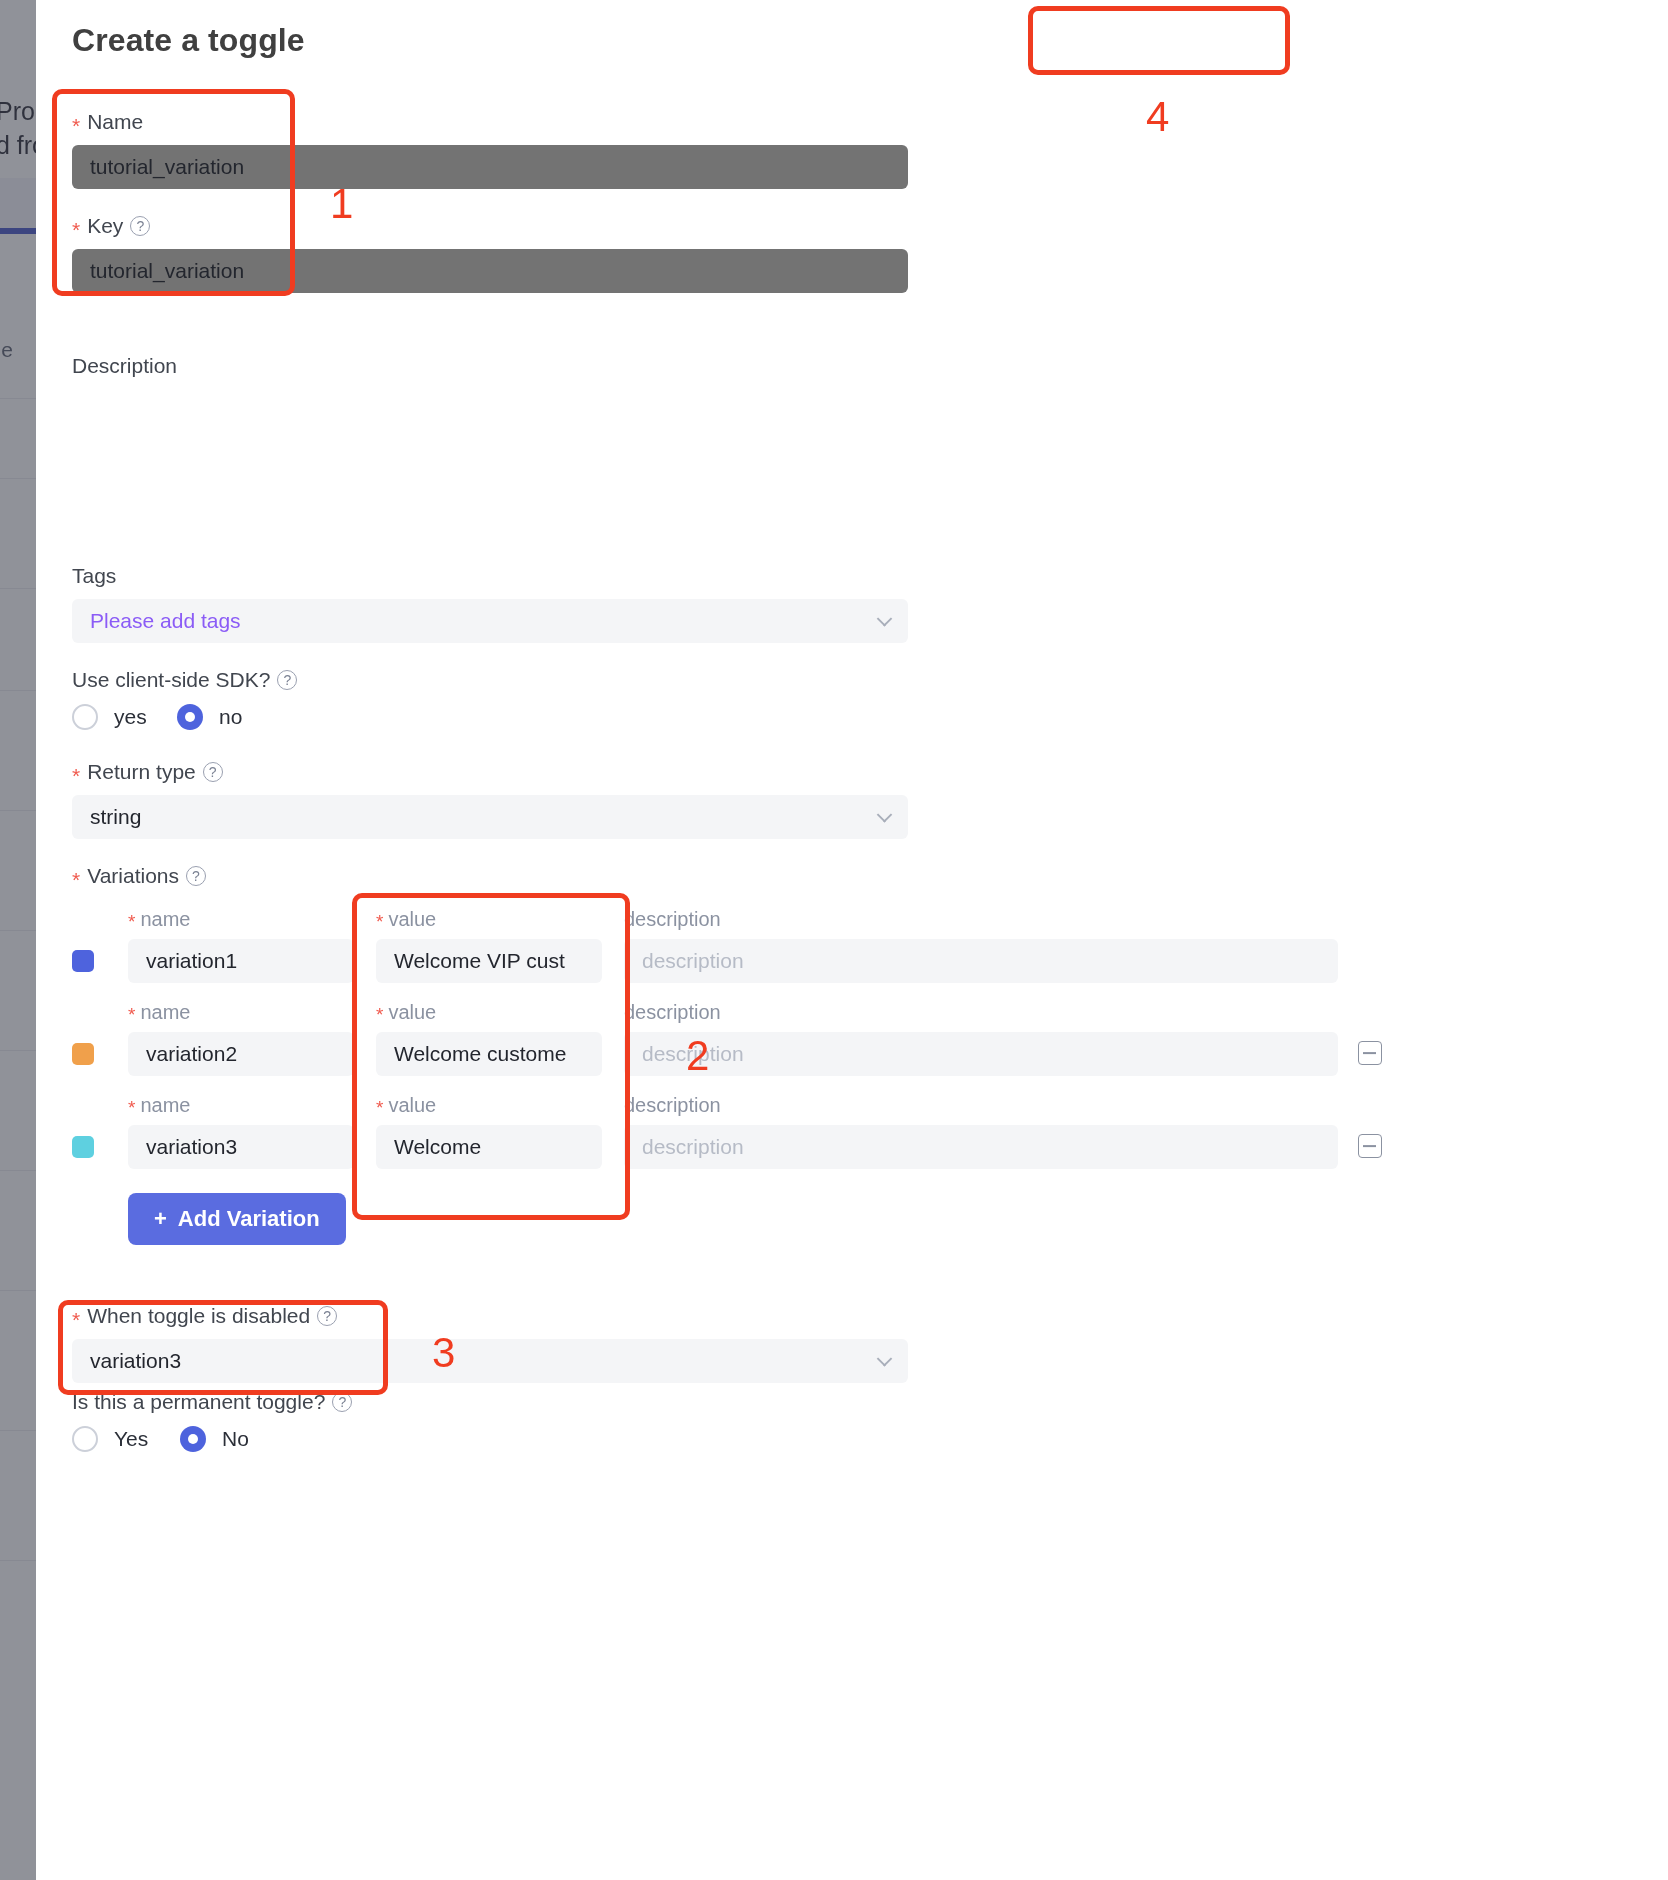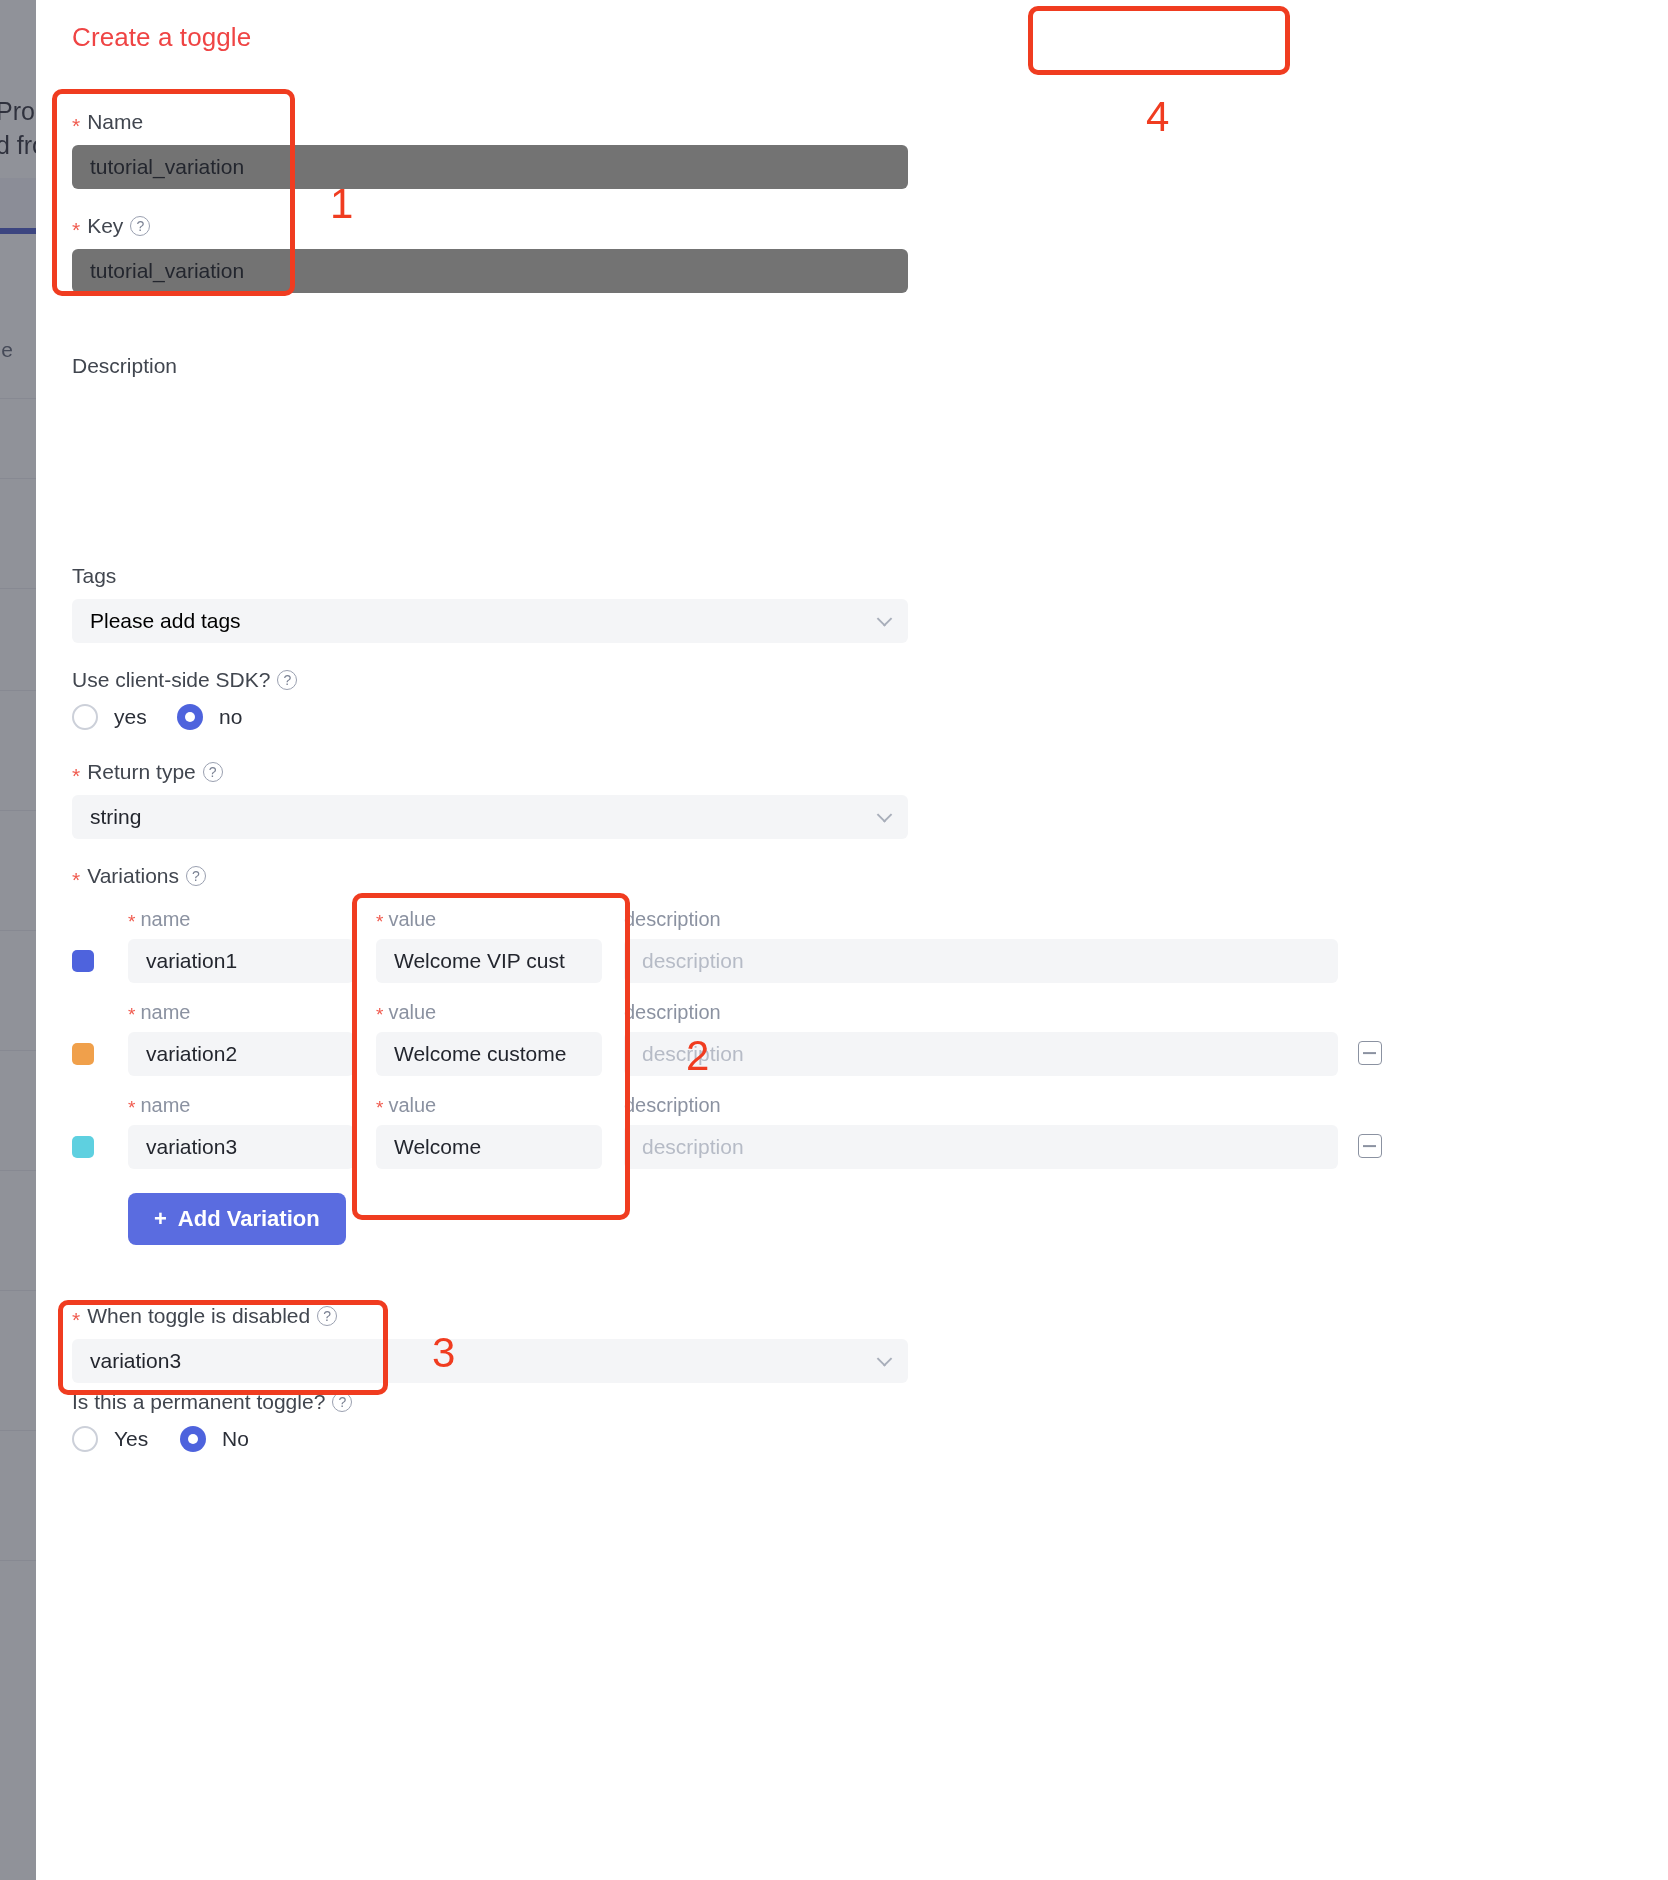--- a/index.html
+++ b/index.html
@@ -40,21 +40,21 @@
   
   .modal {
     position: absolute; left: 36px; top: 0; width: 1632px; height: 1880px;
     background: #ffffff; z-index: 20;
   }
   .modal-header {
     position: relative; height: 84px;
   }
   .modal-title {
     position: absolute; left: 36px; top: 22px;
-    font-size: 26px; font-weight: normal; color: #ef4444; letter-spacing: 0.1px;
+    font-size: 32px; font-weight: bold; color: #404040; letter-spacing: 0.1px;
   }
   .header-actions {
     position: absolute; right: 22px; top: 18px;
     display: flex; align-items: center; gap: 0px;
   }
   .btn-primary {
     background: #5a6ce0; color: #fff; border: none; border-radius: 6px;
     font-size: 21px; font-weight: bold; font-family: "Liberation Sans", sans-serif;
     padding: 12px 22px; cursor: pointer; white-space: nowrap;
   }
@@ -90,21 +90,21 @@
   .textarea {
     width: 836px; height: 142px; background: #f4f5f7; border-radius: 6px;
     position: relative; padding: 14px 18px; font-size: 21px; color: #b6bbc6;
   }
 
   .select {
     width: 836px; height: 44px; background: #f4f5f7; border-radius: 6px;
     display: flex; align-items: center; padding: 0 18px;
     font-size: 21px; color: #23262e; position: relative;
   }
-  .select.ph { color: #000000; }
+  .select.ph { color: #8b5cf6; }
   .chev {
     position: absolute; right: 18px; top: 50%; width: 11px; height: 11px;
     border-right: 2px solid #a8aeba; border-bottom: 2px solid #a8aeba;
     transform: translateY(-70%) rotate(45deg);
   }
 
   .radio-row { display: flex; align-items: center; gap: 0px; margin-top: 10px; }
   .radio-item { display: flex; align-items: center; cursor: pointer; }
   .radio {
     width: 26px; height: 26px; border-radius: 50%; border: 2px solid #ccd0d9;

